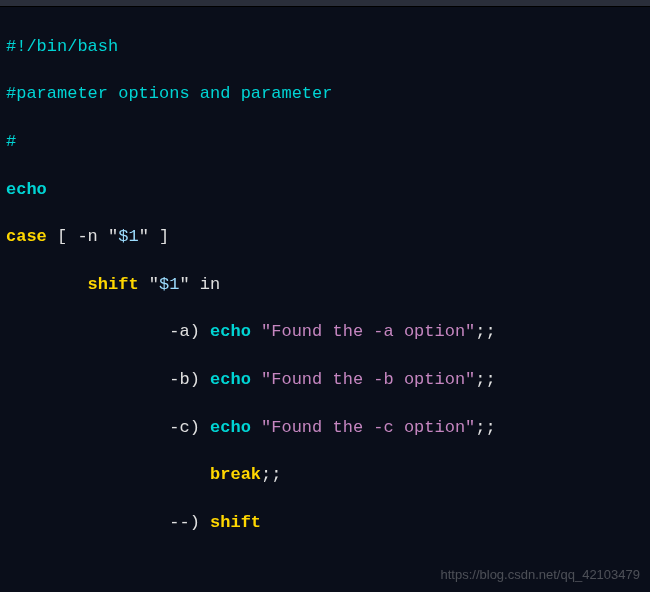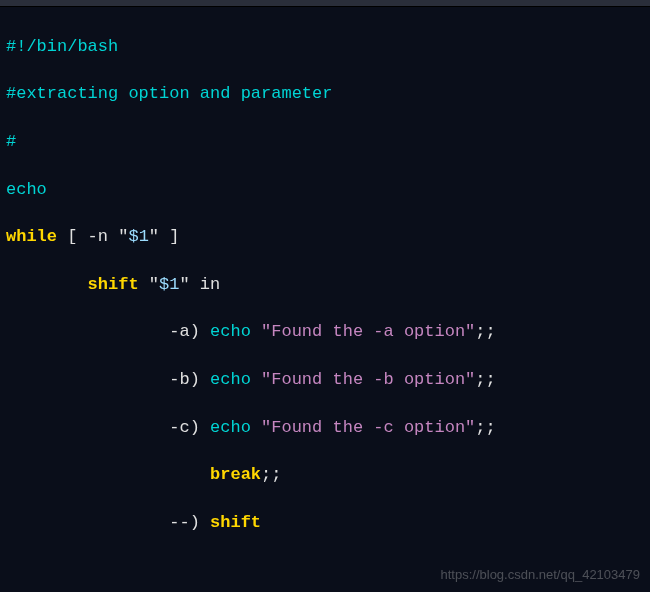--- a/index.html
+++ b/index.html
@@ -14,21 +14,21 @@
     overflow: hidden;
     position: relative;
   }
   .editor {
     padding: 4px 6px;
     white-space: pre;
     color: #e0e0e0;
   }
   .comment { color: #00d4d4; text-align: center; }
   .keyword { color: #ffd700; font-weight: bold; }
-  .builtin { color: #00d4d4; }
+  .builtin { color: #00d4d4; font-weight: bold; }
   .string { color: #c586c0; }
   .var { color: #9cdcfe; }
   .plain { color: #e0e0e0; }
   .watermark {
     position: absolute;
     bottom: 8px;
     right: 10px;
     color: rgba(200,200,200,0.35);
     font-size: 13px;
     font-family: Arial, sans-serif;
@@ -42,24 +42,24 @@
   }
   .line { display: block; }
 </style>
 </head>
 <body>
 
 <div class="topbar"></div>
 
 <div class="editor">
 <span class="line"><span class="comment">#!/bin/bash</span></span>
-<span class="line"><span class="comment">#extracting option and parameter</span></span>
+<span class="line"><span class="comment">#parameter options and parameter</span></span>
 <span class="line"><span class="comment">#</span></span>
 <span class="line"><span class="builtin">echo</span></span>
-<span class="line"><span class="keyword">while</span><span class="plain"> [ -n "</span><span class="var">$1</span><span class="plain">" ]</span></span>
+<span class="line"><span class="keyword">case</span><span class="plain"> [ -n "</span><span class="var">$1</span><span class="plain">" ]</span></span>
 <span class="line"><span class="keyword">        shift</span><span class="plain"> "</span><span class="var">$1</span><span class="plain">" in</span></span>
 <span class="line"><span class="plain">                -a) </span><span class="builtin">echo</span><span class="plain"> </span><span class="string">"Found the -a option"</span><span class="plain">;;</span></span>
 <span class="line"><span class="plain">                -b) </span><span class="builtin">echo</span><span class="plain"> </span><span class="string">"Found the -b option"</span><span class="plain">;;</span></span>
 <span class="line"><span class="plain">                -c) </span><span class="builtin">echo</span><span class="plain"> </span><span class="string">"Found the -c option"</span><span class="plain">;;</span></span>
 <span class="line"><span class="keyword">                    break</span><span class="plain">;;</span></span>
 <span class="line"><span class="plain">                --) </span><span class="keyword">shift</span></span>
 
 
 
 

